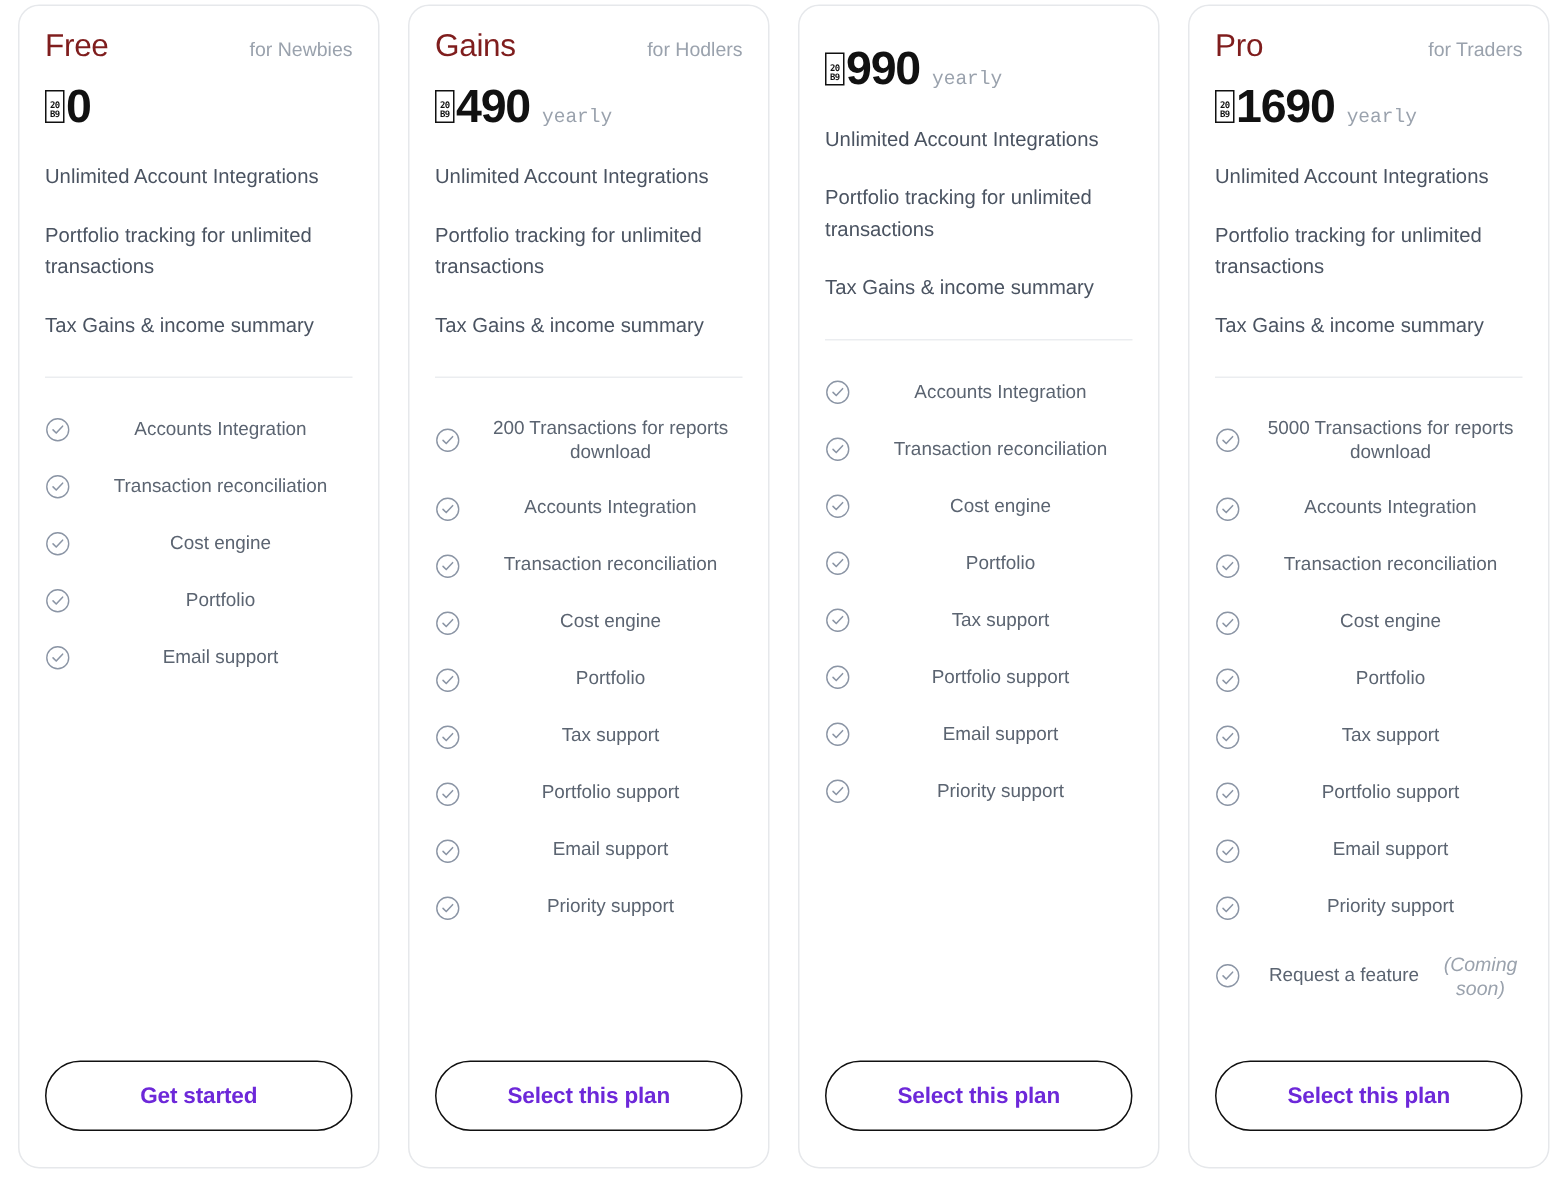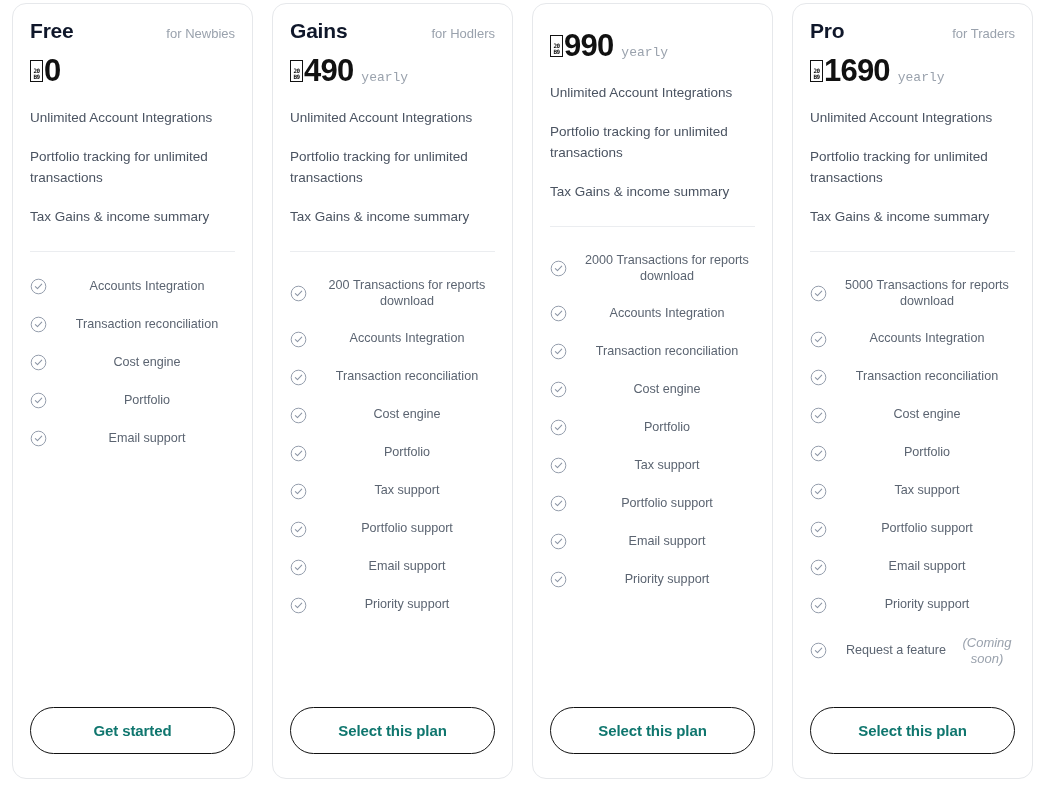--- a/index.html
+++ b/index.html
@@ -41,22 +41,22 @@
     padding: 14px 17px 0 17px;
   }
   .header-row {
     display: flex;
     align-items: baseline;
     justify-content: space-between;
     width: 100%;
   }
   .plan-name {
     font-size: 21px;
-    font-weight: bold;
-    color: #0f172a;
+    font-weight: normal;
+    color: #7f1d1d;
     letter-spacing: -0.2px;
     line-height: 1.2;
   }
   .plan-audience {
     font-size: 13px;
     color: #9aa2ad;
     font-weight: normal;
     white-space: nowrap;
   }
 
@@ -166,21 +166,21 @@
     margin-top: auto;
   }
   .cta-button {
     display: flex;
     align-items: center;
     justify-content: center;
     height: 47px;
     border: 1.5px solid #111111;
     border-radius: 26px;
     background: #ffffff;
-    color: #0f766e;
+    color: #6d28d9;
     font-size: 15px;
     font-weight: bold;
     font-family: "Liberation Sans", sans-serif;
     letter-spacing: -0.1px;
     cursor: pointer;
     width: 100%;
     margin-top: 16px;
   }
 </style>
 </head>
@@ -384,29 +384,20 @@
         <div class="divider"></div>
       </div>
       <div class="features">
         <div class="feature-item">
           <span class="check-icon">
             <svg width="17" height="17" viewBox="0 0 20 20" fill="none">
               <circle cx="10" cy="10" r="8.6" stroke="#8b95a5" stroke-width="1.1"></circle>
               <path d="M6.3 10.1 L8.8 12.6 L13.8 7.2" stroke="#8b95a5" stroke-width="1.2" stroke-linecap="round" stroke-linejoin="round" fill="none"></path>
             </svg>
           </span>
-          <span class="feature-text">2000 Transactions for reports download</span>
-        </div>
-        <div class="feature-item">
-          <span class="check-icon">
-            <svg width="17" height="17" viewBox="0 0 20 20" fill="none">
-              <circle cx="10" cy="10" r="8.6" stroke="#8b95a5" stroke-width="1.1"></circle>
-              <path d="M6.3 10.1 L8.8 12.6 L13.8 7.2" stroke="#8b95a5" stroke-width="1.2" stroke-linecap="round" stroke-linejoin="round" fill="none"></path>
-            </svg>
-          </span>
           <span class="feature-text">Accounts Integration</span>
         </div>
         <div class="feature-item">
           <span class="check-icon">
             <svg width="17" height="17" viewBox="0 0 20 20" fill="none">
               <circle cx="10" cy="10" r="8.6" stroke="#8b95a5" stroke-width="1.1"></circle>
               <path d="M6.3 10.1 L8.8 12.6 L13.8 7.2" stroke="#8b95a5" stroke-width="1.2" stroke-linecap="round" stroke-linejoin="round" fill="none"></path>
             </svg>
           </span>
           <span class="feature-text">Transaction reconciliation</span>

